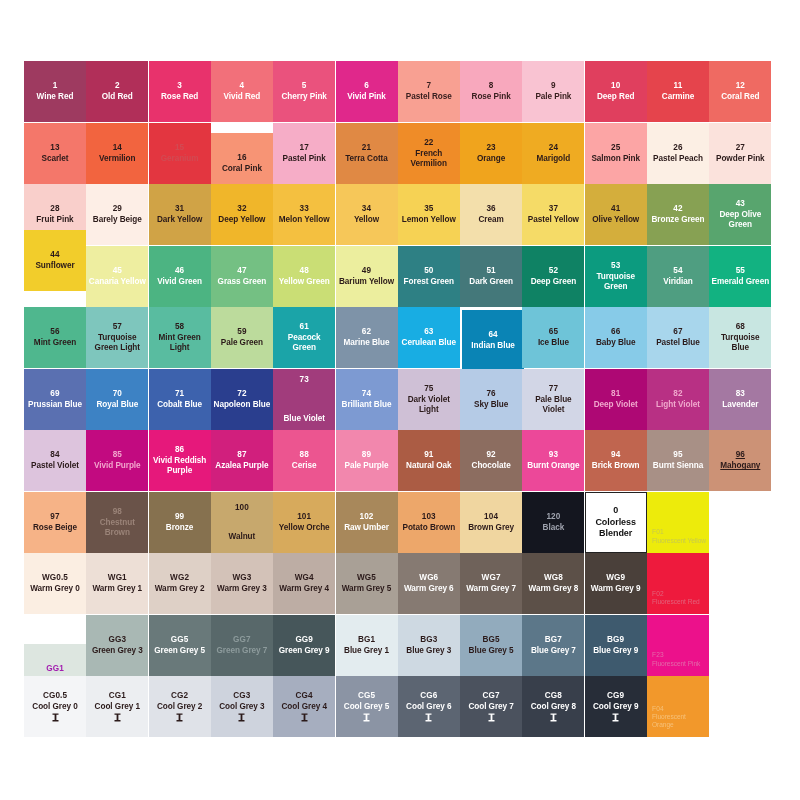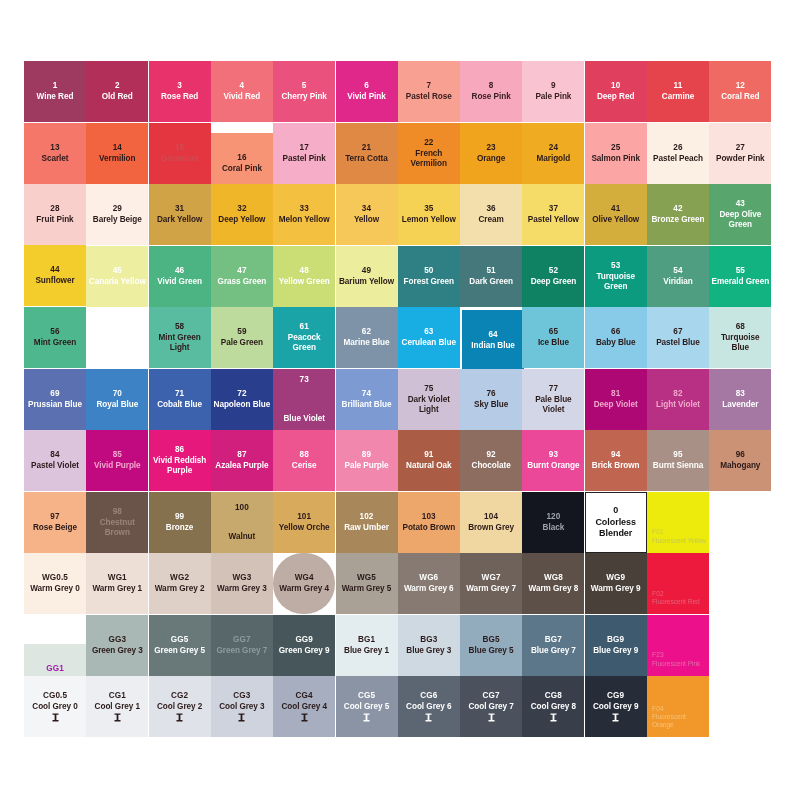--- a/index.html
+++ b/index.html
@@ -215,21 +215,21 @@
       <div class="name">Olive Yellow</div>
     </div>
     <div class="swatch" style="left: 647px; top: 184px; background: rgb(135, 161, 83); color: rgb(255, 255, 255);">
       <div class="code">42</div>
       <div class="name">Bronze Green</div>
     </div>
     <div class="swatch" style="left: 709.3px; top: 184px; background: rgb(88, 165, 110); color: rgb(255, 255, 255);">
       <div class="code">43</div>
       <div class="name">Deep Olive Green</div>
     </div>
-    <div class="swatch" style="left: 24px; top: 245px; background: rgb(242, 205, 43); color: rgb(43, 26, 26);">
+    <div class="swatch" style="left: 24px; top: 230px; background: rgb(242, 205, 43); color: rgb(43, 26, 26);">
       <div class="code">44</div>
       <div class="name">Sunflower</div>
     </div>
     <div class="swatch" style="left: 86.3px; top: 245.5px; background: rgb(238, 238, 160); color: rgb(255, 255, 255);">
       <div class="code">45</div>
       <div class="name">Canaria Yellow</div>
     </div>
     <div class="swatch" style="left: 148.6px; top: 245.5px; background: rgb(76, 180, 130); color: rgb(255, 255, 255);">
       <div class="code">46</div>
       <div class="name">Vivid Green</div>
@@ -267,20 +267,24 @@
       <div class="name">Viridian</div>
     </div>
     <div class="swatch" style="left: 709.3px; top: 245.5px; background: rgb(18, 178, 129); color: rgb(255, 255, 255);">
       <div class="code">55</div>
       <div class="name">Emerald Green</div>
     </div>
     <div class="swatch" style="left: 24px; top: 307px; background: rgb(79, 183, 142); color: rgb(43, 26, 26);">
       <div class="code">56</div>
       <div class="name">Mint Green</div>
     </div>
+    <div class="swatch" style="left: 86.3px; top: 307px; background: rgb(126, 198, 189); color: rgb(43, 26, 26);">
+      <div class="code">57</div>
+      <div class="name">Turquoise Green Light</div>
+    </div>
     <div class="swatch" style="left: 148.6px; top: 307px; background: rgb(89, 188, 160); color: rgb(43, 26, 26);">
       <div class="code">58</div>
       <div class="name">Mint Green Light</div>
     </div>
     <div class="swatch" style="left: 210.9px; top: 307px; background: rgb(188, 219, 156); color: rgb(43, 26, 26);">
       <div class="code">59</div>
       <div class="name">Pale Green</div>
     </div>
     <div class="swatch" style="left: 273.2px; top: 307px; background: rgb(27, 164, 168); color: rgb(255, 255, 255);">
       <div class="code">61</div>
@@ -399,21 +403,21 @@
       <div class="name">Burnt Orange</div>
     </div>
     <div class="swatch" style="left: 584.7px; top: 430px; background: rgb(192, 101, 79); color: rgb(255, 255, 255);">
       <div class="code">94</div>
       <div class="name">Brick Brown</div>
     </div>
     <div class="swatch" style="left: 647px; top: 430px; background: rgb(168, 144, 134); color: rgb(255, 255, 255);">
       <div class="code">95</div>
       <div class="name">Burnt Sienna</div>
     </div>
-    <div class="swatch" style="left: 709.3px; top: 430px; background: rgb(204, 146, 118); color: rgb(43, 26, 26);">
+    <div class="swatch" style="left: 709.3px; top: 430px; background: rgb(204, 146, 118); color: rgb(43, 26, 26); text-decoration: underline;">
       <div class="code">96</div>
       <div class="name">Mahogany</div>
     </div>
     <div class="swatch" style="left: 24px; top: 491.5px; background: rgb(246, 179, 135); color: rgb(43, 26, 26);">
       <div class="code">97</div>
       <div class="name">Rose Beige</div>
     </div>
     <div class="swatch" style="left: 86.3px; top: 491.5px; background: rgb(106, 83, 73); color: rgb(154, 131, 120);">
       <div class="code">98</div>
       <div class="name">Chestnut Brown</div>
@@ -463,21 +467,21 @@
       <div class="name">Warm Grey 1</div>
     </div>
     <div class="swatch" style="left: 148.6px; top: 553px; background: rgb(222, 208, 198); color: rgb(43, 26, 26);">
       <div class="code">WG2</div>
       <div class="name">Warm Grey 2</div>
     </div>
     <div class="swatch" style="left: 210.9px; top: 553px; background: rgb(211, 194, 184); color: rgb(43, 26, 26);">
       <div class="code">WG3</div>
       <div class="name">Warm Grey 3</div>
     </div>
-    <div class="swatch" style="left: 273.2px; top: 553px; background: rgb(189, 173, 164); color: rgb(43, 26, 26); border-radius: 30px;">
+    <div class="swatch" style="left: 273.2px; top: 553px; background: rgb(189, 173, 164); color: rgb(43, 26, 26);">
       <div class="code">WG4</div>
       <div class="name">Warm Grey 4</div>
     </div>
     <div class="swatch" style="left: 335.5px; top: 553px; background: rgb(169, 160, 150); color: rgb(43, 26, 26);">
       <div class="code">WG5</div>
       <div class="name">Warm Grey 5</div>
     </div>
     <div class="swatch" style="left: 397.8px; top: 553px; background: rgb(134, 122, 114); color: rgb(255, 255, 255);">
       <div class="code">WG6</div>
       <div class="name">Warm Grey 6</div>

